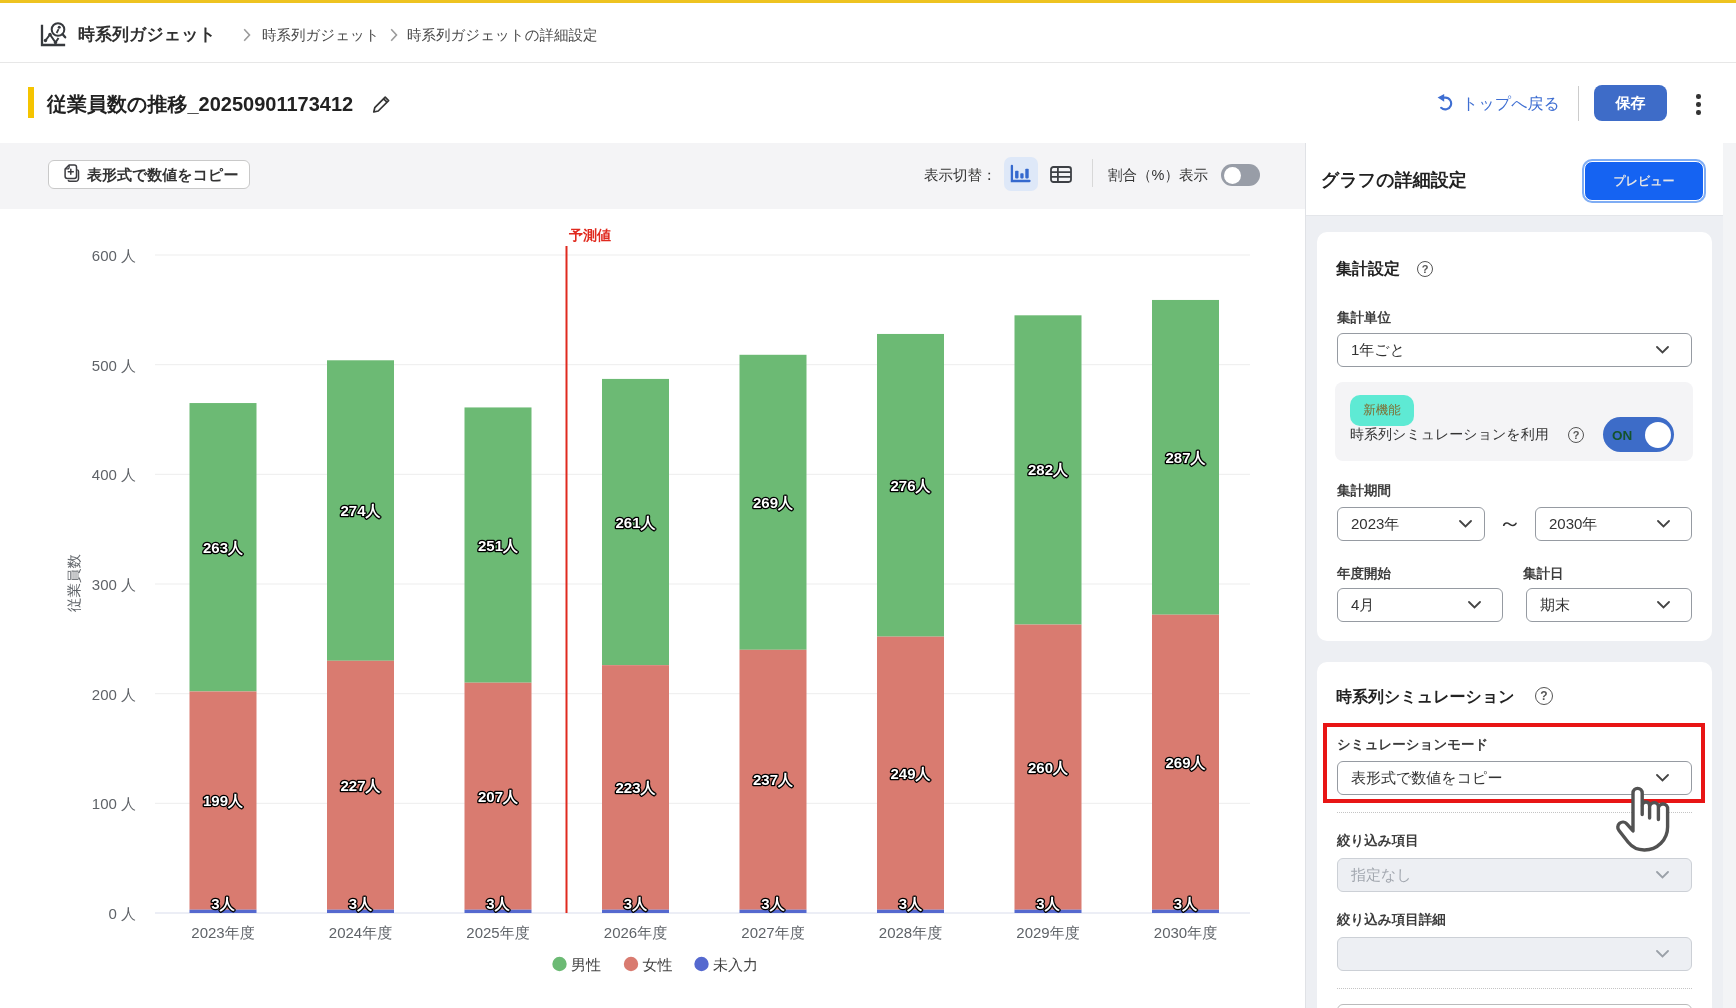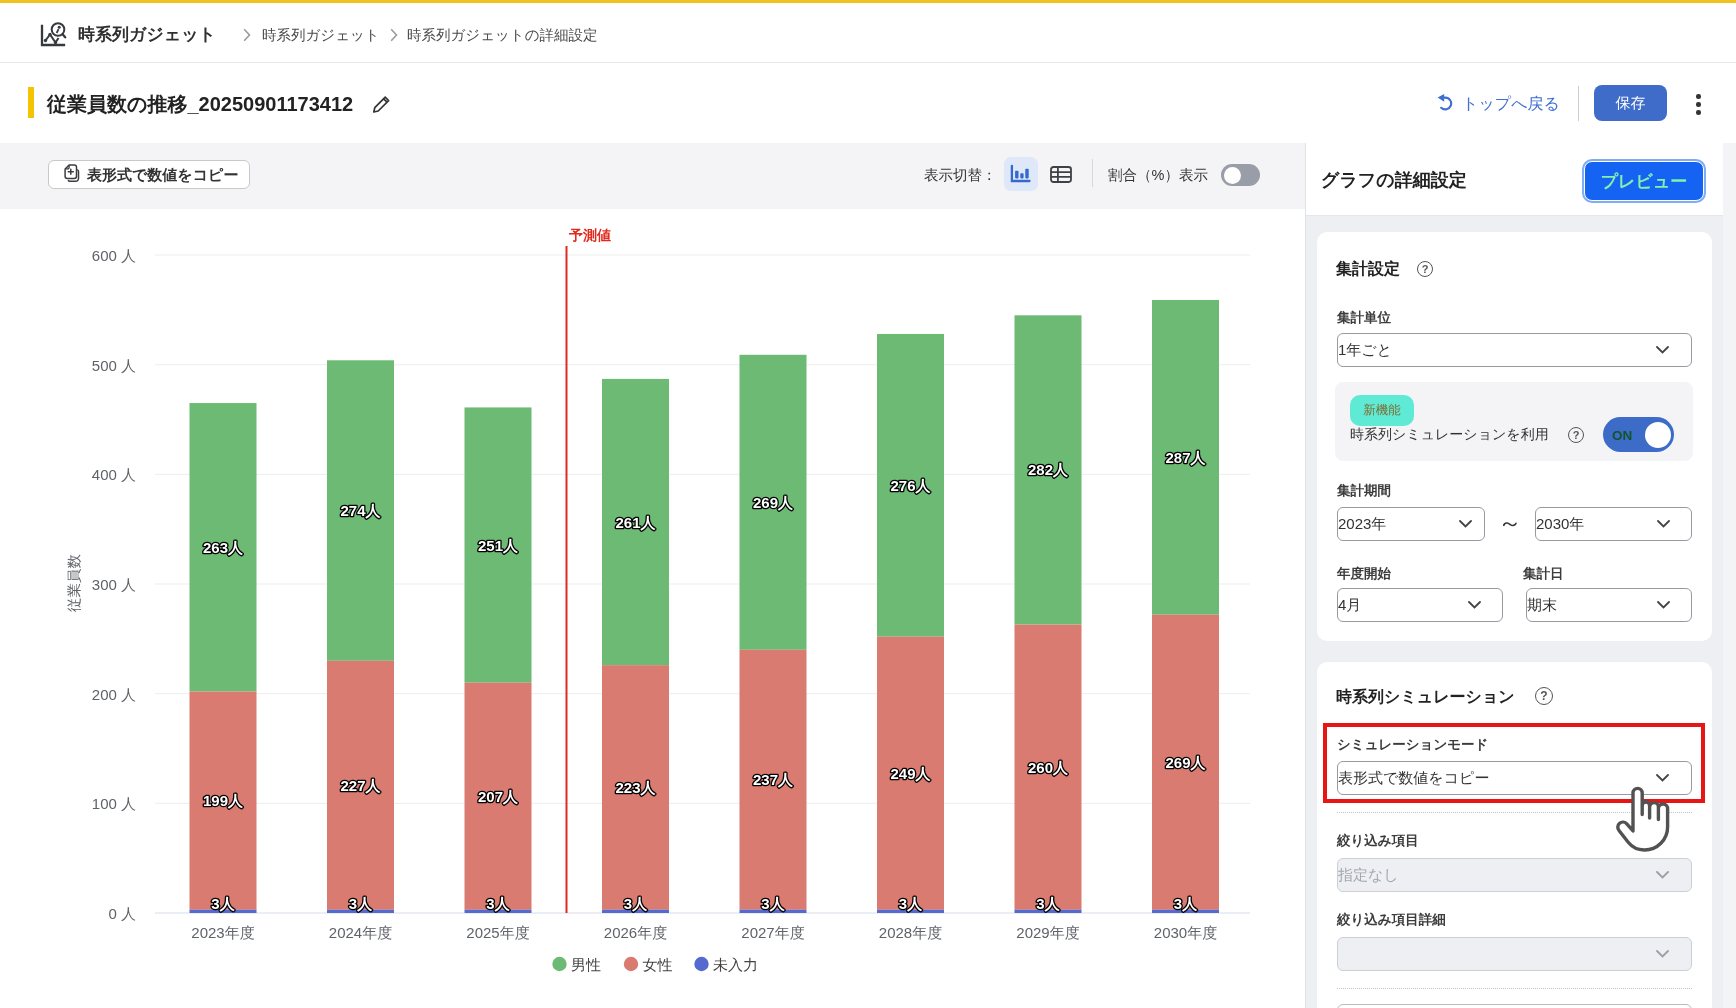--- a/index.html
+++ b/index.html
@@ -1,21 +1,21 @@
 <!DOCTYPE html>
 <html lang="ja"><head>
 <meta charset="utf-8">
 <style>
 *{margin:0;padding:0;box-sizing:border-box}
 html,body{width:1736px;height:1008px;overflow:hidden;background:#fff;
   font-family:"Liberation Sans",sans-serif;-webkit-font-smoothing:antialiased}
 .abs{position:absolute}
 .lbl{position:absolute;font-size:13.5px;font-weight:bold;color:#3c3c3c}
 .sel{position:absolute;background:#fff;border:1px solid #969ba2;border-radius:6px;
-  font-size:15px;color:#333;display:flex;align-items:center;}
+  font-size:15px;color:#333;display:flex;align-items:center;padding-left:13px}
 .sel.dis{background:#edeff3;border-color:#ccd0d6;color:#a2a7af}
 .chev{position:absolute;width:13px;height:8px}
 .dotline{position:absolute;height:0;border-top:1px dotted #c4c4c4}
 .qicon{position:absolute;border:1.5px solid #555;border-radius:50%;color:#555;
   display:flex;align-items:center;justify-content:center;font-weight:bold}
 </style>
 </head>
 <body>
 
 <div class="abs" style="left:0;top:0;width:1736px;height:3px;background:#eec320"></div>
@@ -48,21 +48,21 @@
   <path d="M14.2 3.2 L17.6 6.6 L7.2 17 L2.8 18 L3.8 13.6 Z M12.6 4.8 l3.4 3.4" fill="none" stroke="#333" stroke-width="1.7" stroke-linejoin="round"></path>
 </svg>
 
 <svg class="abs" style="left:1436px;top:93px" width="18" height="18" viewBox="0 0 18 18">
   <path d="M7 4.6 H9.4 A5.9 5.9 0 1 1 5.2 14.8" fill="none" stroke="#3e6ed2" stroke-width="2.1" stroke-linecap="round"></path>
   <path d="M8.2 0.9 L1.6 4.6 L8.2 8.7 Z" fill="#3e6ed2"></path>
 </svg>
 <div class="abs" style="left:1462px;top:94px;font-size:16px;color:#3e6ed2">トップへ戻る</div>
 <div class="abs" style="left:1578px;top:86px;width:1px;height:35px;background:#ccc"></div>
 <div class="abs" style="left:1594px;top:85px;width:73px;height:36px;background:#3e6cc8;border-radius:8px;
-     display:flex;align-items:center;justify-content:center;color:#fff;font-size:15px;font-weight:normal">保存</div>
+     display:flex;align-items:center;justify-content:center;color:#fff;font-size:15px;font-weight:bold">保存</div>
 <div class="abs" style="left:1696px;top:94px;width:4.5px;height:4.5px;border-radius:50%;background:#333"></div>
 <div class="abs" style="left:1696px;top:102px;width:4.5px;height:4.5px;border-radius:50%;background:#333"></div>
 <div class="abs" style="left:1696px;top:110px;width:4.5px;height:4.5px;border-radius:50%;background:#333"></div>
 
 <div class="abs" style="left:0;top:143px;width:1305px;height:66px;background:#f4f4f6"></div>
 <div class="abs" style="left:48px;top:160px;width:202px;height:29px;background:#fff;border:1px solid #c9c9c9;border-radius:6px"></div>
 <svg class="abs" style="left:64px;top:164px" width="16" height="19" viewBox="0 0 16 19">
   <path d="M13.2 5.6 a1.9 1.9 0 0 1 1.3 1.8 V14.6 a2.6 2.6 0 0 1 -2.6 2.6 H5.8 a1.9 1.9 0 0 1 -1.7 -1.1" fill="none" stroke="#3c3c40" stroke-width="1.5"></path>
   <path d="M5.1 1.1 H10.3 a2.2 2.2 0 0 1 2.2 2.2 V12.2 a2.2 2.2 0 0 1 -2.2 2.2 H3.3 a2.2 2.2 0 0 1 -2.2 -2.2 V5 Z" fill="#fff" stroke="#3c3c40" stroke-width="1.5" stroke-linejoin="round"></path>
   <path d="M5.1 1.3 V3.6 a1.2 1.2 0 0 1 -1.2 1.2 H1.3" fill="none" stroke="#3c3c40" stroke-width="1.3"></path>
@@ -168,21 +168,21 @@
 <circle cx="701.5" cy="754" r="7.2" fill="#5569cf"></circle>
 <text x="713.0" y="754.5" font-size="15" fill="#444" dominant-baseline="central">未入力</text>
 </svg>
 
 <div class="abs" style="left:1305px;top:143px;width:431px;height:865px;background:#edeff3"></div>
 <div class="abs" style="left:1305px;top:143px;width:1px;height:865px;background:#e0e2e6"></div>
 <div class="abs" style="left:1306px;top:143px;width:430px;height:73px;background:#fff;border-bottom:1px solid #e4e6ea"></div>
 <div class="abs" style="left:1321px;top:168px;font-size:18px;font-weight:bold;color:#222">グラフの詳細設定</div>
 <div class="abs" style="left:1584px;top:161px;width:120px;height:40px;background:#1563f2;border:1.5px solid #fff;
      box-shadow:0 0 0 2px #7fadf4;border-radius:8px;display:flex;align-items:center;justify-content:center;
-     color:#86efac;font-size:17px;font-weight:bold">プレビュー</div>
+     color:#e5e5e5;font-size:12px;font-weight:bold">プレビュー</div>
 
 <div class="abs" style="left:1723px;top:143px;width:13px;height:865px;background:#f3f4f6"></div>
 
 <div class="abs" style="left:1317px;top:232px;width:395px;height:409px;background:#fff;border-radius:10px"></div>
 <div class="abs" style="left:1336px;top:259px;font-size:16px;font-weight:bold;color:#222">集計設定</div>
 <div class="qicon" style="left:1417px;top:261px;width:16px;height:16px;font-size:11px">?</div>
 <div class="lbl" style="left:1337px;top:309px">集計単位</div>
 <div class="sel" style="left:1337px;top:333px;width:355px;height:34px">1年ごと</div>
 <svg class="chev" style="left:1656px;top:346px" viewBox="0 0 13 8">
     <path d="M1 1 L6.5 6.5 L12 1" fill="none" stroke="#444" stroke-width="1.8" stroke-linecap="round"></path>

